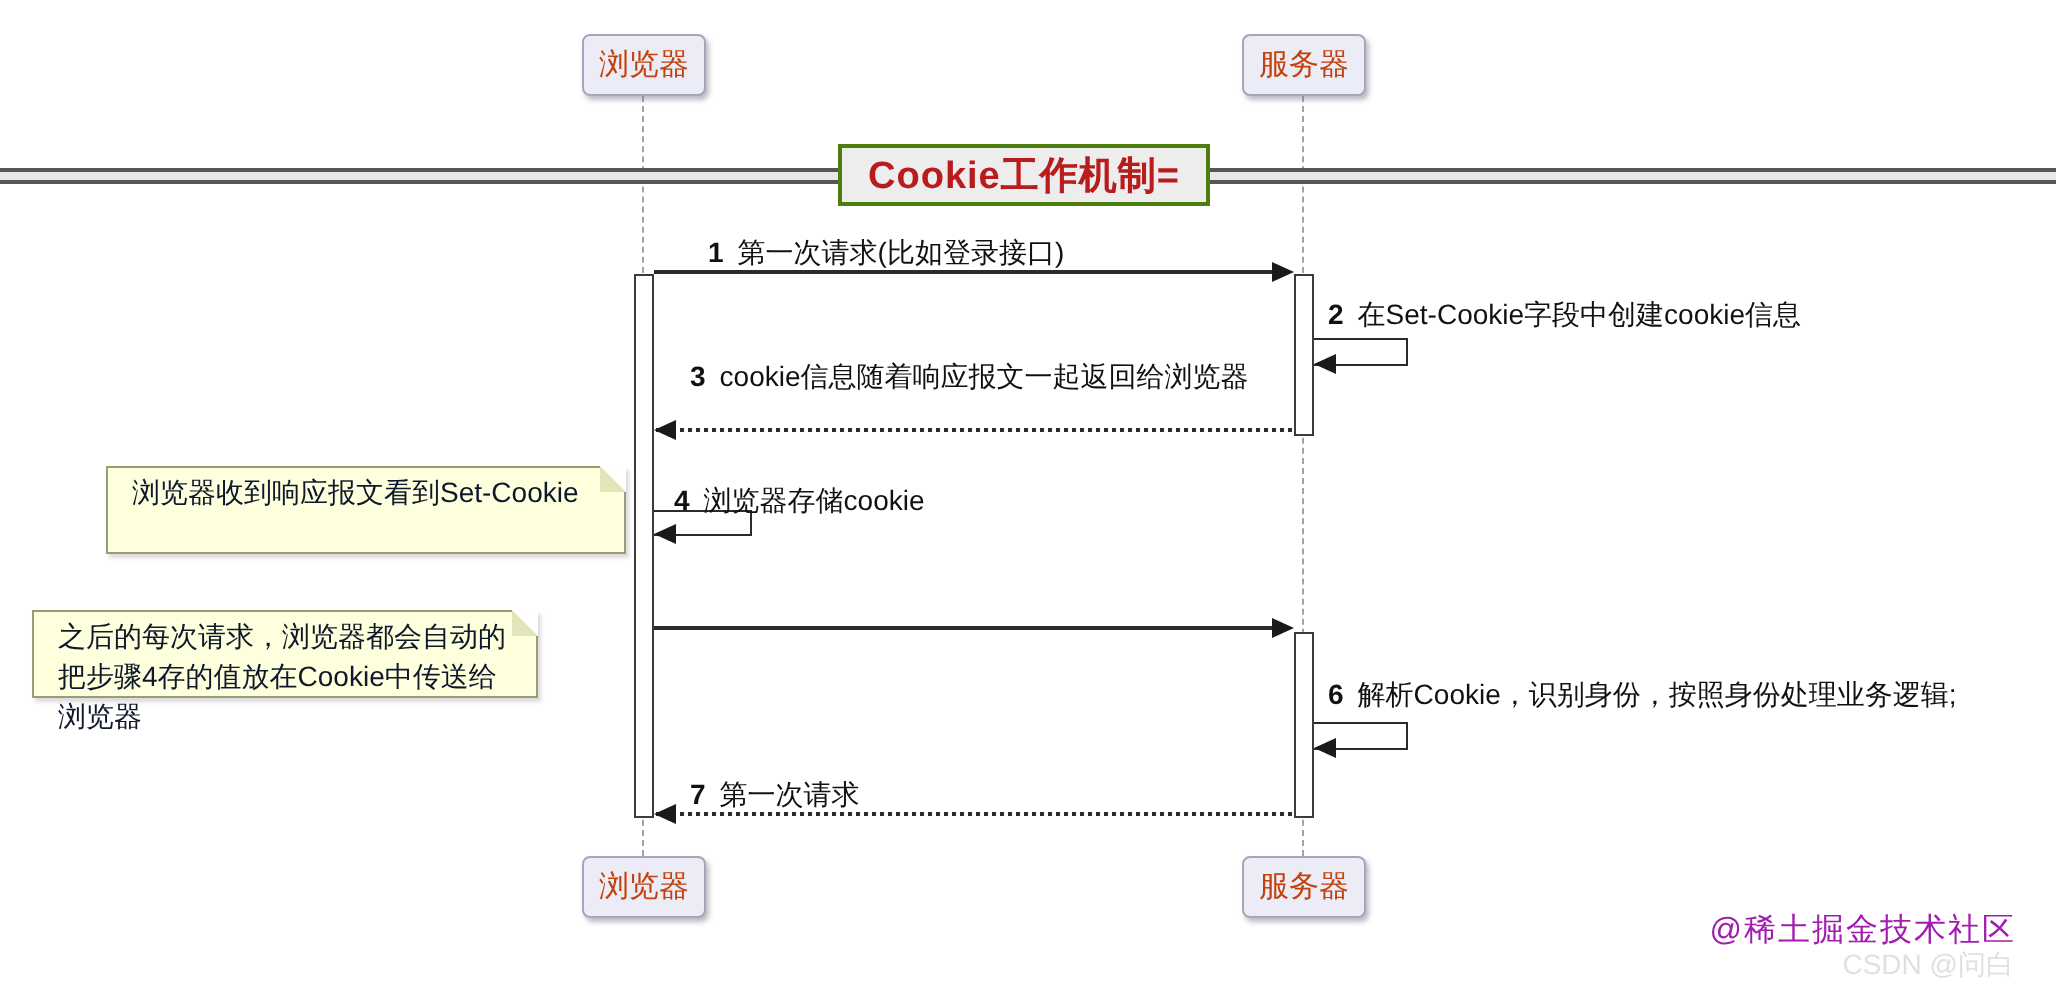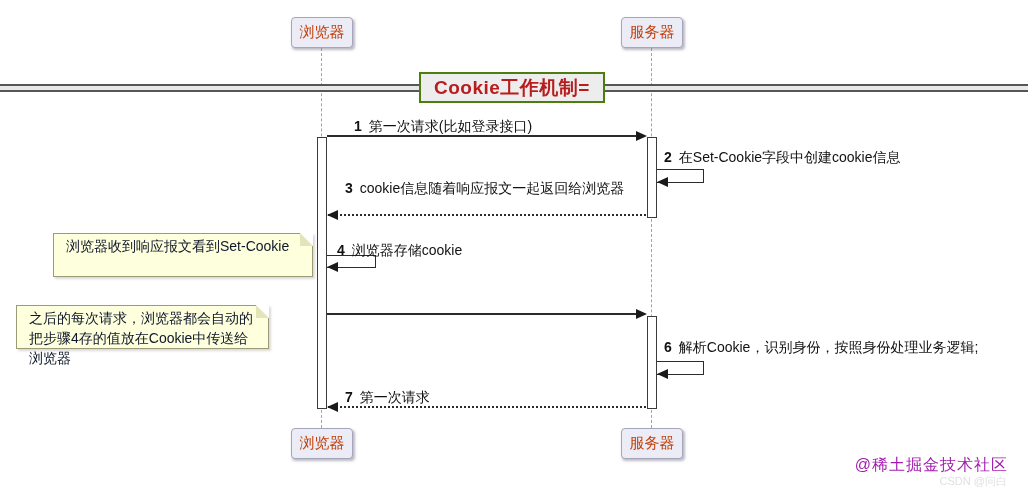--- a/index.html
+++ b/index.html
@@ -38,21 +38,21 @@
 
   
   .note{position:absolute;background:#FEFFDD;border:1px solid #9B9B77;box-sizing:border-box;
     font-size:14px;line-height:20px;color:#0f172a;padding:2px 10px 2px 12px;z-index:4;
     box-shadow:1.5px 2px 2px rgba(150,150,150,.35);}
   .note::before{content:"";position:absolute;top:-1px;right:-1px;border-style:solid;
     border-width:0 13px 13px 0;border-color:#fff #fff #E3E4B9 #E3E4B9;}
 
   
   .wm1{position:absolute;right:20px;top:455px;font-size:16px;color:#a21caf;letter-spacing:1px;z-index:1;}
-  .wm2{position:absolute;right:21px;top:474px;font-size:11px;color:#E0E0E0;z-index:1;}
+  .wm2{position:absolute;right:21px;top:474px;font-size:14px;color:#E0E0E0;z-index:1;}
 </style>
 </head>
 <body>
 
 <div class="canvas">
 
   <div class="lifeline" style="left:321px;"></div>
   <div class="lifeline" style="left:651px;"></div>
 
   <div class="sepband"></div>

